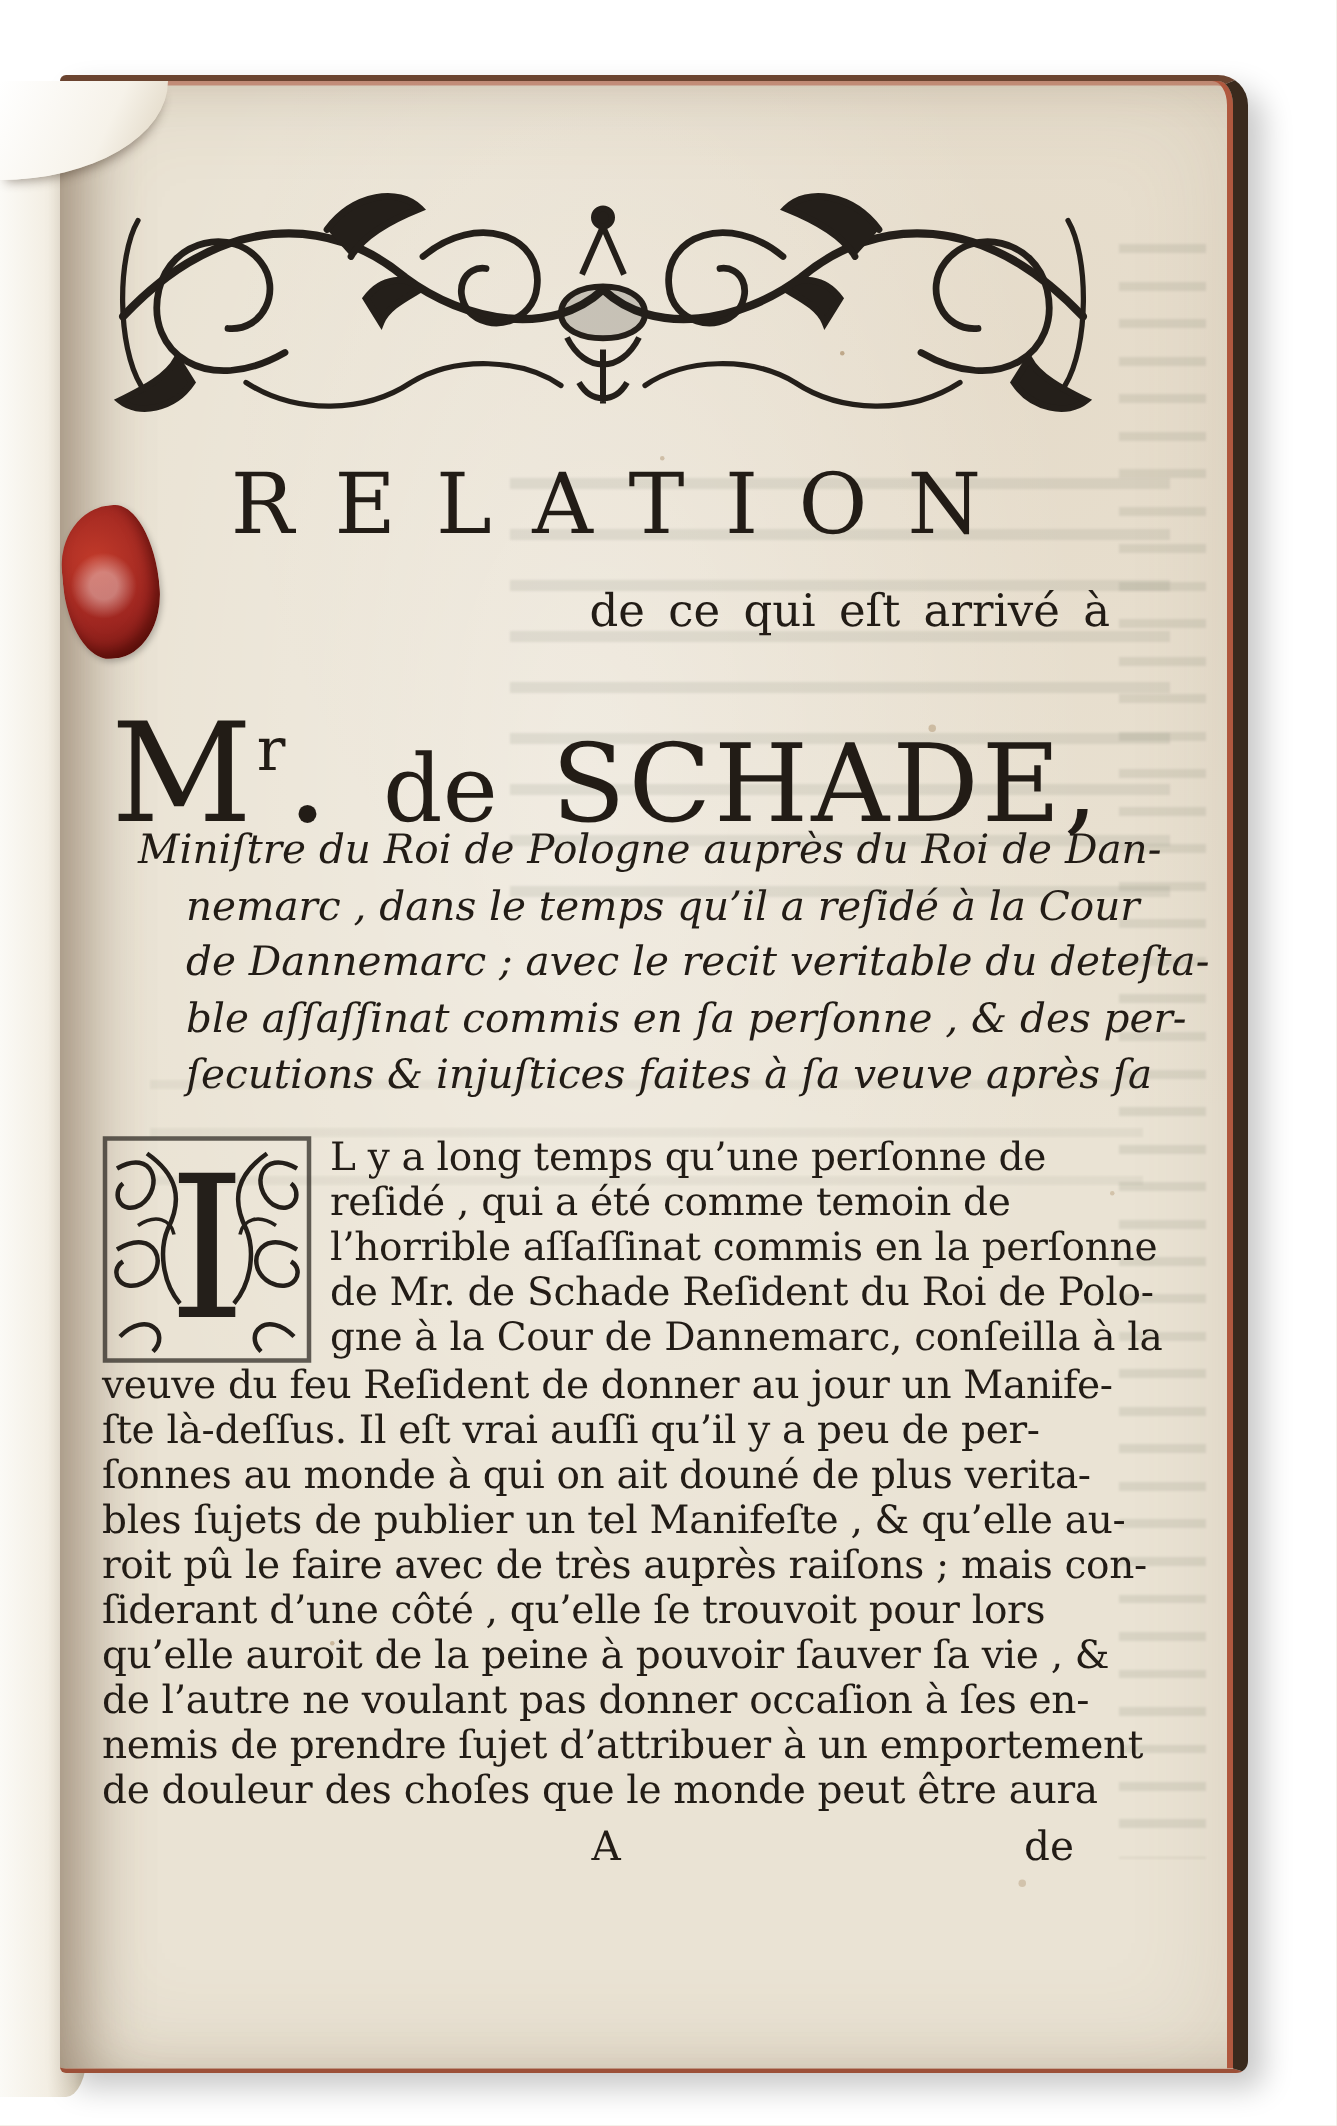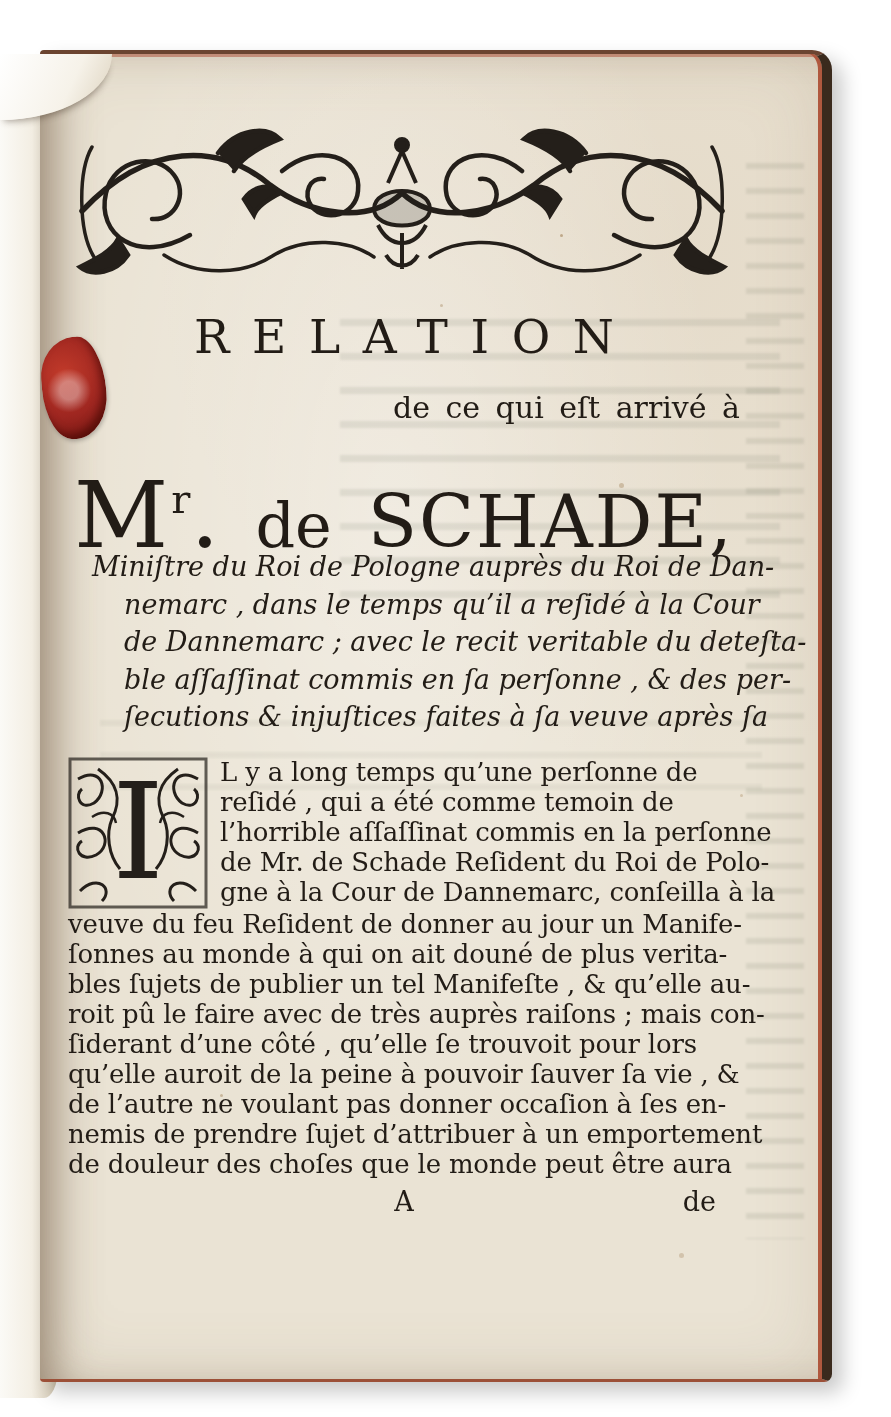--- a/index.html
+++ b/index.html
@@ -65,21 +65,21 @@
       radial-gradient(circle at 42% 52%, rgba(255,255,255,.38) 0 14%, rgba(255,255,255,0) 34%),
       radial-gradient(circle at 35% 35%, #c13a2a 0%, #9e2620 55%, #6f1510 100%);
     box-shadow:inset -4px -5px 9px rgba(60,5,2,.6), 1px 2px 4px rgba(0,0,0,.25);
   }
   
   .content{position:absolute;left:28px;top:0;width:672px;z-index:5;}
   .headpiece{margin-top:59px;height:175px;}
   .headpiece svg{display:block;width:668px;height:175px;}
   .title{
     margin-top:14px;height:70px;line-height:70px;text-align:center;
-    font-size:47px;letter-spacing:.48em;text-indent:.48em;font-weight:400;
+    font-size:56px;letter-spacing:.48em;text-indent:.48em;font-weight:400;
   }
   .subtitle{margin-top:14px;height:44px;line-height:44px;text-align:right;
     font-size:30px;word-spacing:6px;}
   .nameline{
     height:86px;display:flex;align-items:baseline;justify-content:space-between;
     padding:0 6px;
     margin-top:32px;
   }
   .name-m{font-size:92px;line-height:86px;}
   .name-sup{font-size:40px;position:relative;top:-34px;margin-left:3px;}
@@ -179,20 +179,21 @@
           <text x="70" y="121" text-anchor="middle" font-family="DejaVu Serif, serif" font-size="132" fill="#241f1a">I</text>
         </svg>
       </div>
       <div class="t-line">L y a long temps qu’une perſonne de</div>
       <div class="t-line">reſidé , qui a  été comme temoin de</div>
       <div class="t-line">l’horrible aſſaſſinat commis en la perſonne</div>
       <div class="t-line">de Mr. de Schade Reſident du Roi de Polo-</div>
       <div class="t-line">gne à la Cour de Dannemarc, conſeilla à la</div>
       <div class="after-drop"></div>
       <div class="t-line">veuve du feu Reſident de donner au jour un Manife-</div>
+      <div class="t-line">ſte là-deſſus.  Il eſt vrai auſſi qu’il y a peu de per-</div>
       <div class="t-line">ſonnes au monde à qui on ait douné de plus verita-</div>
       <div class="t-line">bles ſujets de publier un tel Manifeſte , &amp; qu’elle au-</div>
       <div class="t-line">roit pû le faire avec de très auprès raiſons ;  mais con-</div>
       <div class="t-line">ſiderant d’une côté ,  qu’elle ſe trouvoit pour lors</div>
       <div class="t-line">qu’elle auroit de la peine à pouvoir ſauver ſa vie , &amp;</div>
       <div class="t-line">de l’autre ne voulant pas donner occaſion à ſes en-</div>
       <div class="t-line">nemis de prendre ſujet d’attribuer à un emportement</div>
       <div class="t-line">de douleur des choſes que le monde peut être aura</div>
     </div>
 

